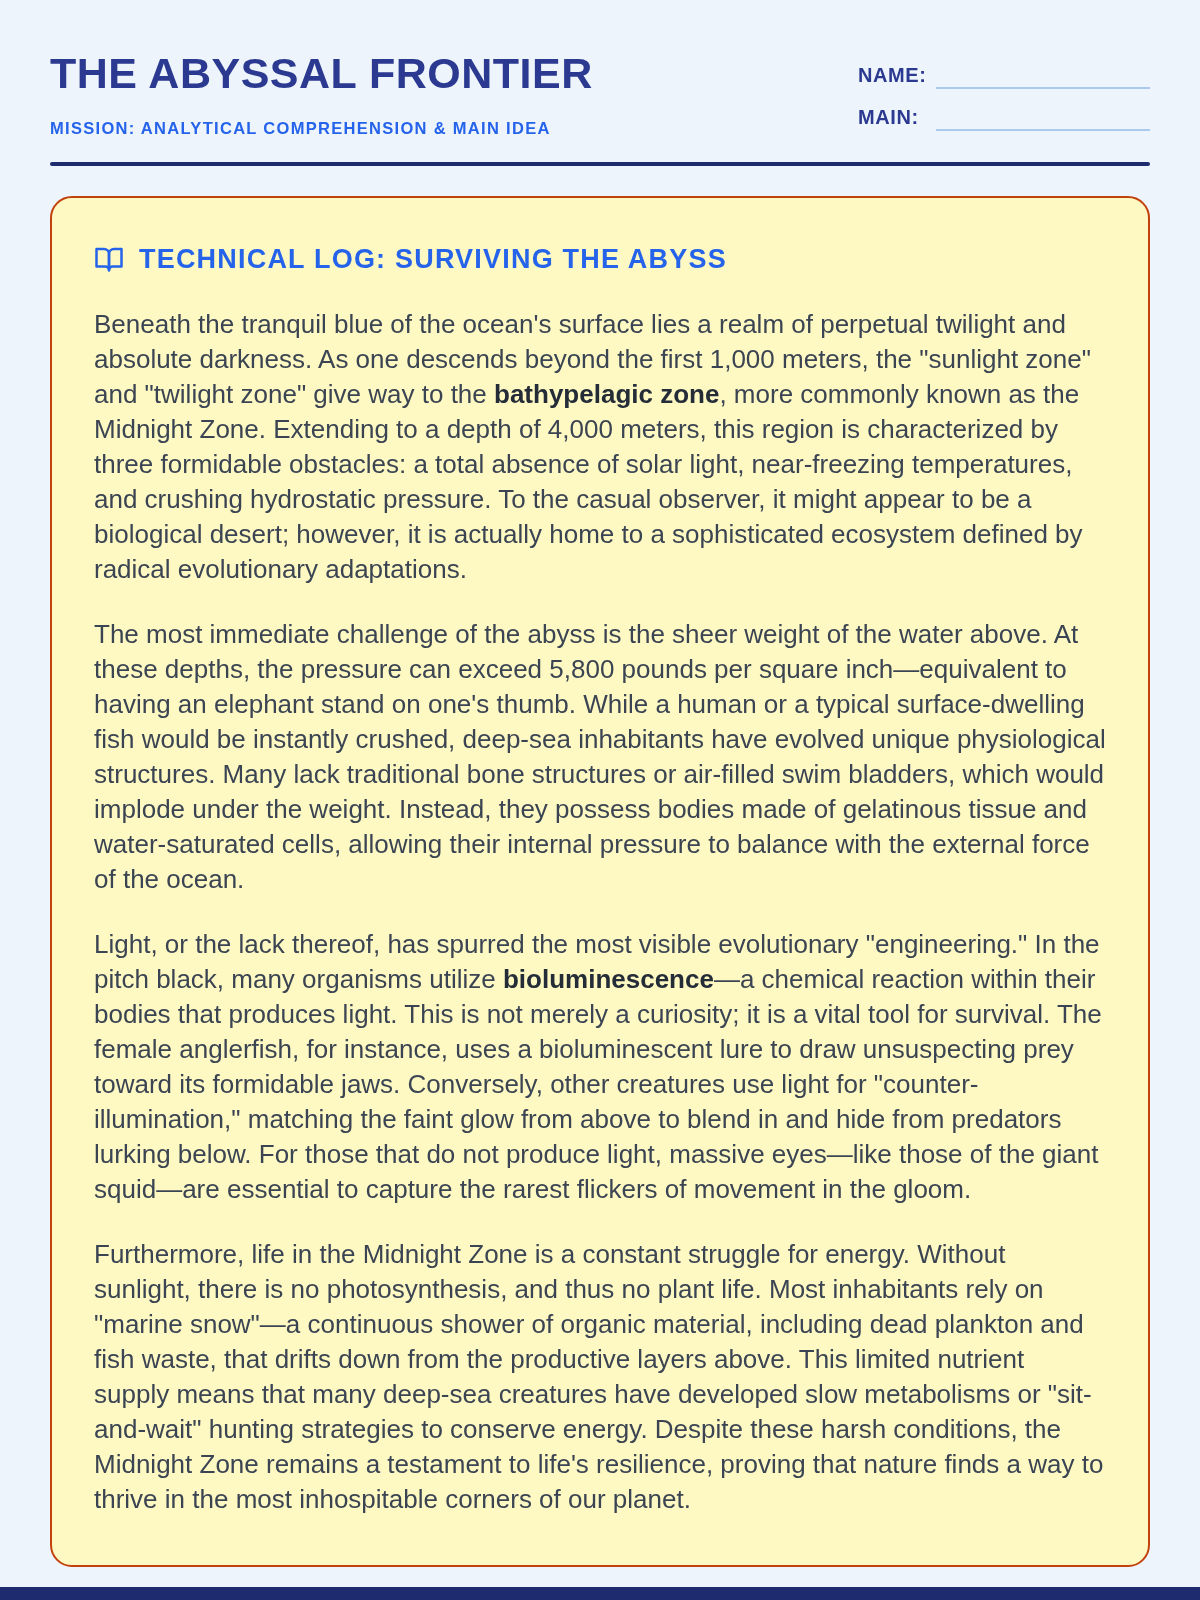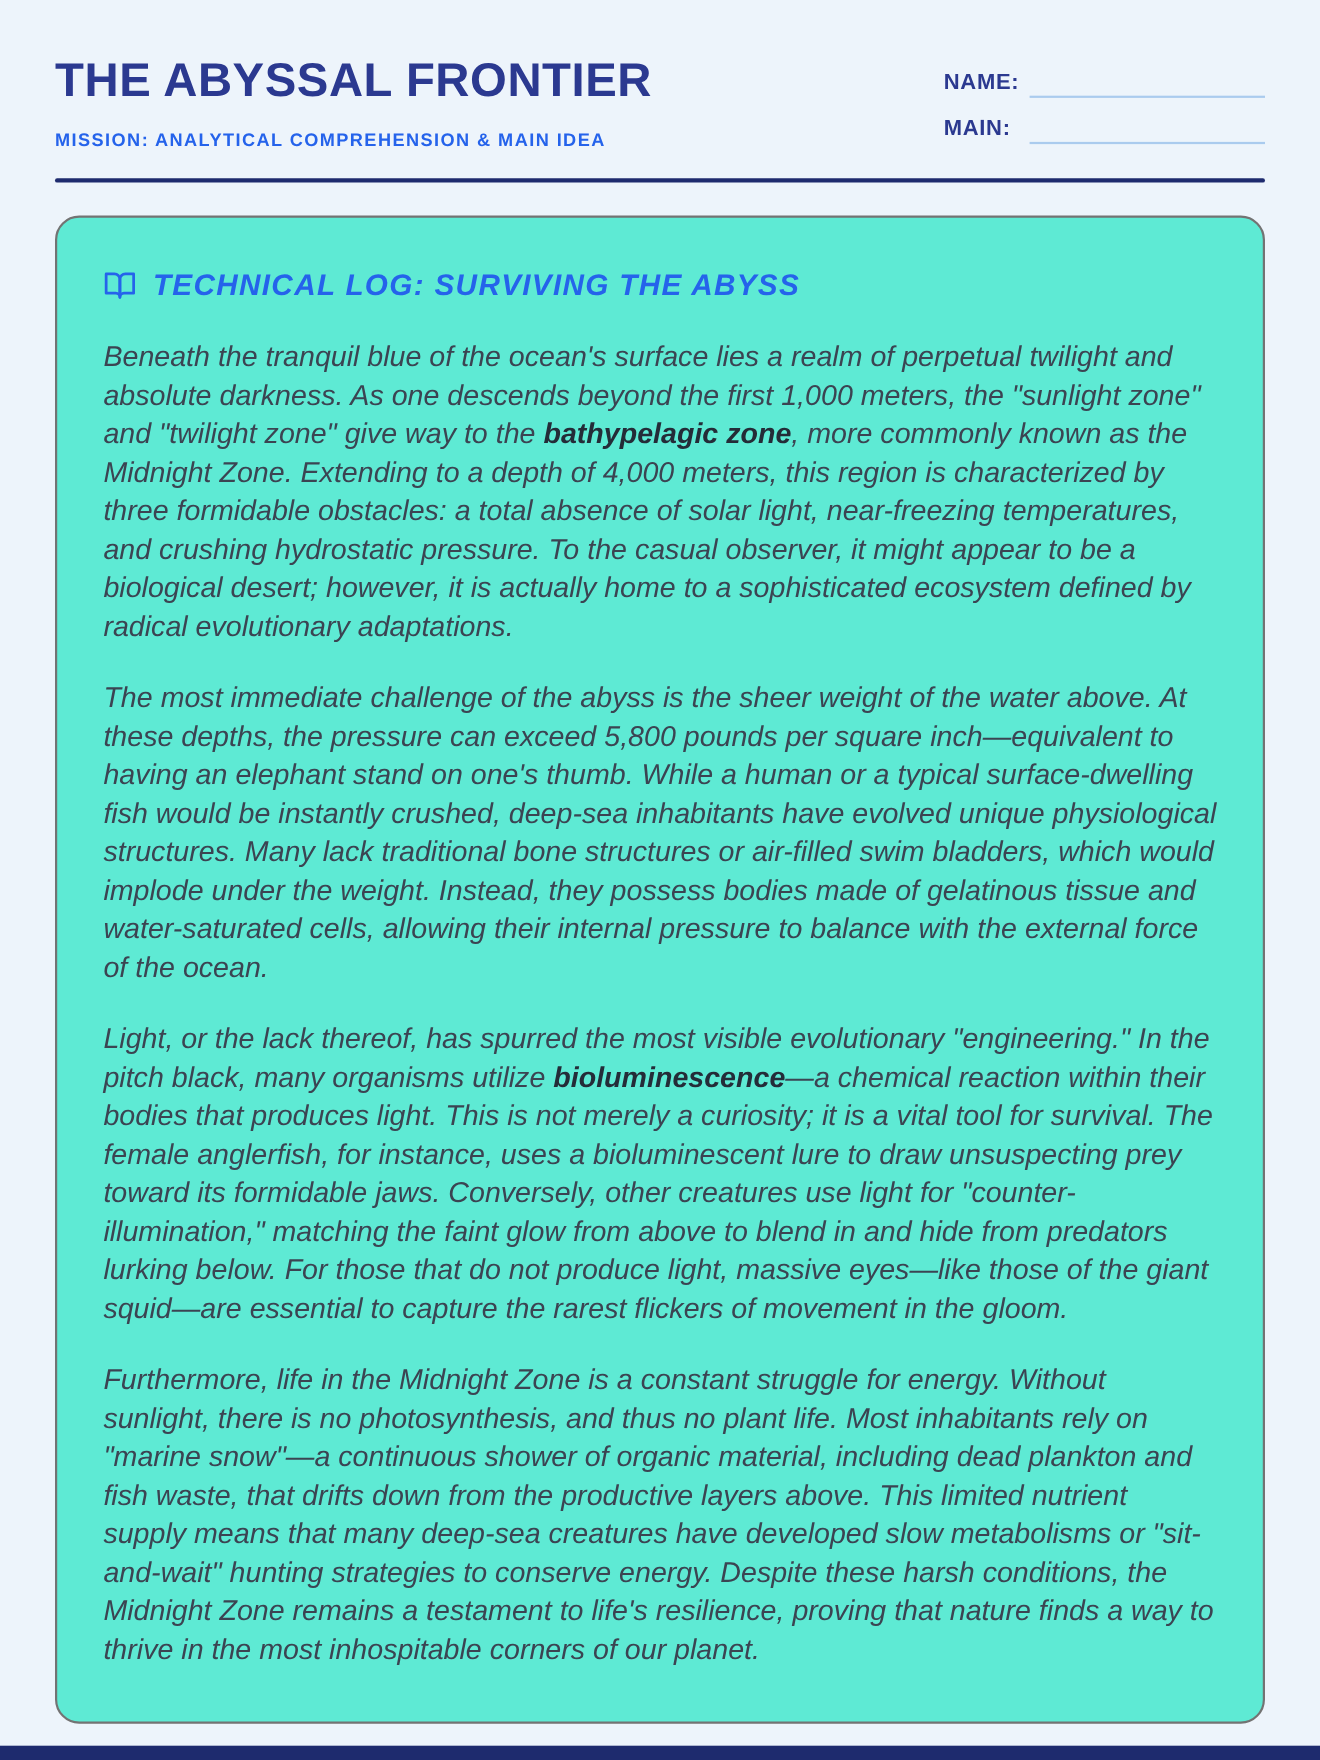--- a/index.html
+++ b/index.html
@@ -48,25 +48,24 @@
   .header-rule {
     margin-top: 14px;
     height: 3.5px;
     background: #1e2b6e;
     border-radius: 2px;
   }
 
   
   .card {
     margin-top: 30px;
-    background: #5eead4;
-    border: 2px solid #737373;
+    background: #fef9c3;
+    border: 2px solid #c2410c;
     border-radius: 22px;
     padding: 46px 42px 48px 42px;
-    font-style: italic;
   }
   .card-heading {
     display: flex;
     align-items: center;
     gap: 15px;
     font-size: 27px;
     font-weight: 700;
     letter-spacing: 1.2px;
     color: #2563eb;
     margin-bottom: 32px;

